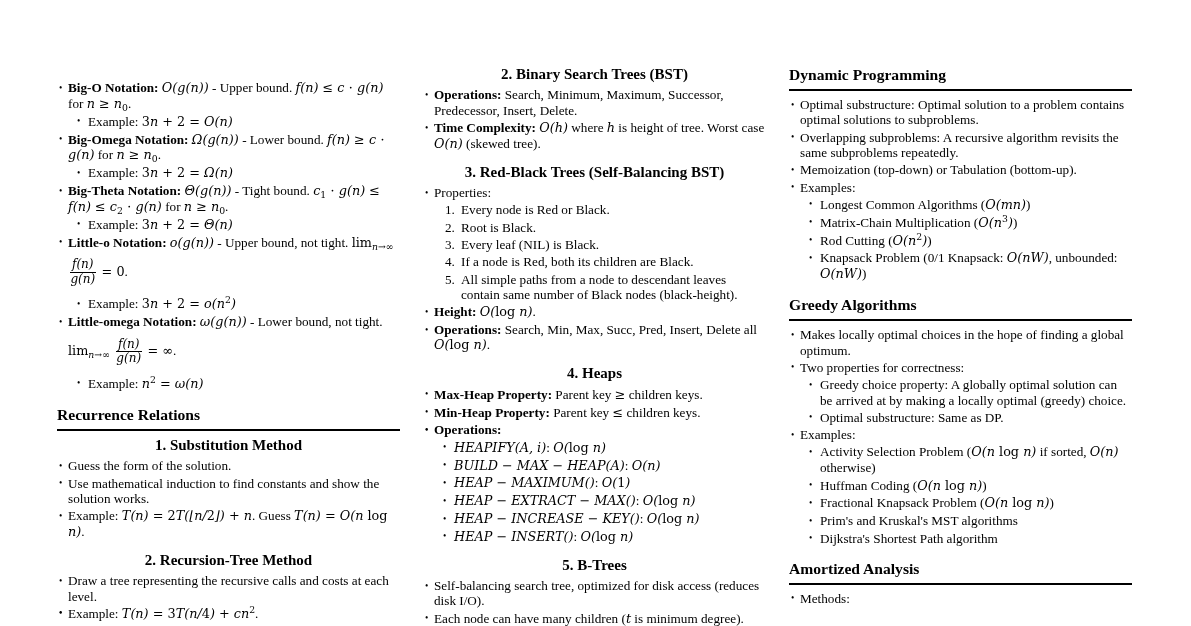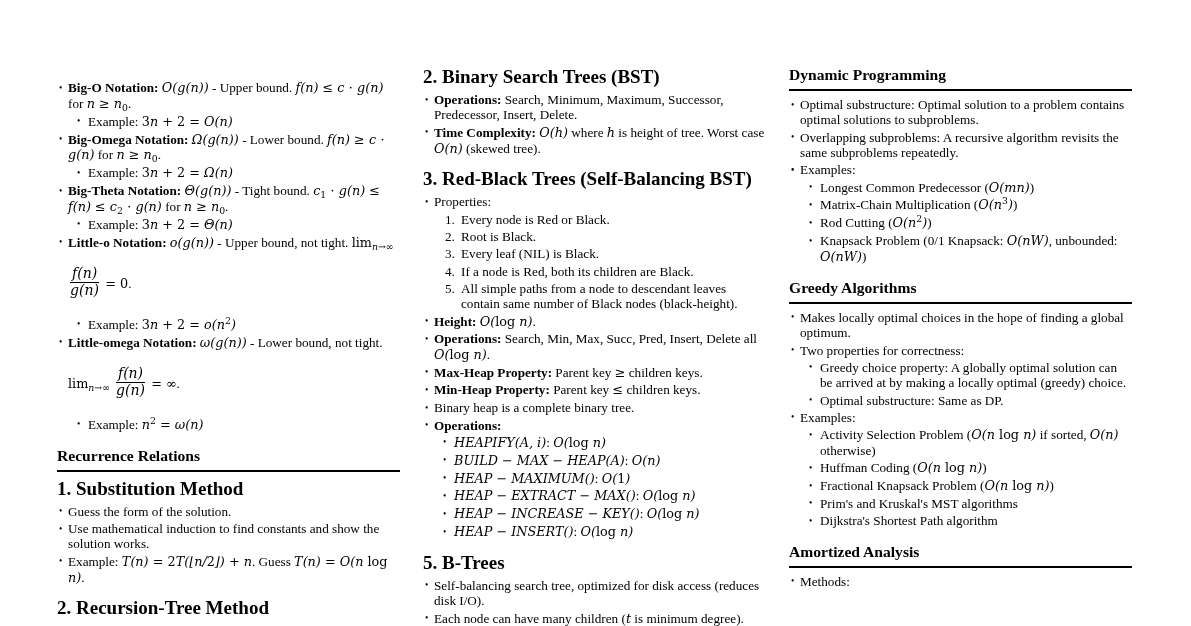--- a/index.html
+++ b/index.html
@@ -13,21 +13,21 @@
   }
   .columns { display: flex; gap: 23px; padding: 66px 57px 0 57px; }
   .column { width: 343px; flex: 0 0 343px; }
   .column.first { padding-top: 14px; }
 
   h2.h2 {
     font-size: 15.6px; font-weight: bold;
     margin: 14px 0 6px; padding-bottom: 5px;
     border-bottom: 2px solid #000000;
   }
-  h3.h3 { font-size: 19px; font-weight: bold; margin: 12px 0 4px; }
+  h3.h3 { font-size: 15px; font-weight: bold; margin: 12px 0 4px; text-align: center; }
   h2.h2 + h3.h3 { margin-top: 4px; }
   .column > :first-child { margin-top: 0 !important; }
   .column.first > :first-child { margin-top: 0 !important; }
 
   .list { margin: 0; }
   .li { position: relative; margin: 0 0 2px 0; }
   .li.l1 { padding-left: 11px; }
   .li.l2 { padding-left: 31px; }
   .li.num { padding-left: 38px; }
   .li .marker {
@@ -39,21 +39,21 @@
 
   .bold { font-weight: bold; }
   .math { font-family: "DejaVu Serif", serif; font-style: italic; font-size: 12.8px; }
   .math .rm { font-style: normal; }
   sub.math, sup.math { font-size: 9.3px; line-height: 0; }
   sub.math { vertical-align: -3px; }
   sup.math { vertical-align: 5px; }
 
   .frac {
     display: inline-block; vertical-align: -7px; text-align: center;
-    font-size: 14px; line-height: 1.12; margin: 16px 2px;
+    font-size: 12px; line-height: 1.12; margin: 8px 2px;
   }
   .frac .num { display: block; border-bottom: 1px solid #000; padding: 0 2px; }
   .frac .den { display: block; }
 </style>
 </head>
 <body>
 
 <main>
   <div class="columns">
     <section class="column first">
@@ -93,46 +93,47 @@
         <div class="list">
           <div class="li l1"><span class="marker">•</span><span class="content"><span class="txt">Properties:</span></span></div>
           <div class="li l2 num"><span class="marker">1.</span><span class="content"><span class="txt">Every node is Red or Black.</span></span></div>
           <div class="li l2 num"><span class="marker">2.</span><span class="content"><span class="txt">Root is Black.</span></span></div>
           <div class="li l2 num"><span class="marker">3.</span><span class="content"><span class="txt">Every leaf (NIL) is Black.</span></span></div>
           <div class="li l2 num"><span class="marker">4.</span><span class="content"><span class="txt">If a node is Red, both its children are Black.</span></span></div>
           <div class="li l2 num"><span class="marker">5.</span><span class="content"><span class="txt">All simple paths from a node to descendant leaves contain same number of Black nodes (black-height).</span></span></div>
           <div class="li l1"><span class="marker">•</span><span class="content"><span class="bold">Height: </span><span class="math"><span>O(</span><span class="rm">log</span><span> n)</span></span><span class="txt">.</span></span></div>
           <div class="li l1"><span class="marker">•</span><span class="content"><span class="bold">Operations: </span><span class="txt">Search, Min, Max, Succ, Pred, Insert, Delete all </span><span class="math"><span>O(</span><span class="rm">log</span><span> n)</span></span><span class="txt">.</span></span></div>
         </div>
+        <h3 class="h3">4. Heaps</h3>
         <div class="list">
           <div class="li l1"><span class="marker">•</span><span class="content"><span class="bold">Max-Heap Property: </span><span class="txt">Parent key </span><span class="math"><span>≥</span></span><span class="txt"> children keys.</span></span></div>
           <div class="li l1"><span class="marker">•</span><span class="content"><span class="bold">Min-Heap Property: </span><span class="txt">Parent key </span><span class="math"><span>≤</span></span><span class="txt"> children keys.</span></span></div>
-          <div class="li l1"><span class="marker">•</span><span class="content"><span class="txt">Binary heap is a complete binary tree.</span></span></div>
+          <div class="li l1"><span class="marker">•</span></div>
           <div class="li l1"><span class="marker">•</span><span class="content"><span class="bold">Operations:</span></span></div>
           <div class="li l2"><span class="marker">•</span><span class="content"><span class="math"><span>HEAPIFY(A, i)</span></span><span class="txt">: </span><span class="math"><span>O(</span><span class="rm">log</span><span> n)</span></span></span></div>
           <div class="li l2"><span class="marker">•</span><span class="content"><span class="math"><span>BUILD − MAX − HEAP(A)</span></span><span class="txt">: </span><span class="math"><span>O(n)</span></span></span></div>
           <div class="li l2"><span class="marker">•</span><span class="content"><span class="math"><span>HEAP − MAXIMUM()</span></span><span class="txt">: </span><span class="math"><span>O(</span><span class="rm">1</span><span>)</span></span></span></div>
           <div class="li l2"><span class="marker">•</span><span class="content"><span class="math"><span>HEAP − EXTRACT − MAX()</span></span><span class="txt">: </span><span class="math"><span>O(</span><span class="rm">log</span><span> n)</span></span></span></div>
           <div class="li l2"><span class="marker">•</span><span class="content"><span class="math"><span>HEAP − INCREASE − KEY()</span></span><span class="txt">: </span><span class="math"><span>O(</span><span class="rm">log</span><span> n)</span></span></span></div>
           <div class="li l2"><span class="marker">•</span><span class="content"><span class="math"><span>HEAP − INSERT()</span></span><span class="txt">: </span><span class="math"><span>O(</span><span class="rm">log</span><span> n)</span></span></span></div>
         </div>
         <h3 class="h3">5. B-Trees</h3>
         <div class="list">
           <div class="li l1"><span class="marker">•</span><span class="content"><span class="txt">Self-balancing search tree, optimized for disk access (reduces disk I/O).</span></span></div>
           <div class="li l1"><span class="marker">•</span><span class="content"><span class="txt">Each node can have many children (</span><span class="math"><span>t</span></span><span class="txt"> is minimum degree).</span></span></div>
         </div>
       </section>
     <section class="column">
         <h2 class="h2">Dynamic Programming</h2>
         <div class="list">
           <div class="li l1"><span class="marker">•</span><span class="content"><span class="txt">Optimal substructure: Optimal solution to a problem contains optimal solutions to subproblems.</span></span></div>
           <div class="li l1"><span class="marker">•</span><span class="content"><span class="txt">Overlapping subproblems: A recursive algorithm revisits the same subproblems repeatedly.</span></span></div>
-          <div class="li l1"><span class="marker">•</span></div>
+          <div class="li l1"><span class="marker">•</span><span class="content"><span class="txt">Memoization (top-down) or Tabulation (bottom-up).</span></span></div>
           <div class="li l1"><span class="marker">•</span><span class="content"><span class="txt">Examples:</span></span></div>
-          <div class="li l2"><span class="marker">•</span><span class="content"><span class="txt">Longest Common Predecessor (</span><span class="math"><span>O(mn)</span></span><span class="txt">)</span></span></div>
+          <div class="li l2"><span class="marker">•</span><span class="content"><span class="txt">Longest Common Algorithms (</span><span class="math"><span>O(mn)</span></span><span class="txt">)</span></span></div>
           <div class="li l2"><span class="marker">•</span><span class="content"><span class="txt">Matrix-Chain Multiplication (</span><span class="math"><span>O(n</span></span><sup class="math"><span class="rm">3</span></sup><span class="math"><span>)</span></span><span class="txt">)</span></span></div>
           <div class="li l2"><span class="marker">•</span><span class="content"><span class="txt">Rod Cutting (</span><span class="math"><span>O(n</span></span><sup class="math"><span class="rm">2</span></sup><span class="math"><span>)</span></span><span class="txt">)</span></span></div>
           <div class="li l2"><span class="marker">•</span><span class="content"><span class="txt">Knapsack Problem (0/1 Knapsack: </span><span class="math"><span>O(nW)</span></span><span class="txt">, unbounded: </span><span class="math"><span>O(nW)</span></span><span class="txt">)</span></span></div>
         </div>
         <h2 class="h2">Greedy Algorithms</h2>
         <div class="list">
           <div class="li l1"><span class="marker">•</span><span class="content"><span class="txt">Makes locally optimal choices in the hope of finding a global optimum.</span></span></div>
           <div class="li l1"><span class="marker">•</span><span class="content"><span class="txt">Two properties for correctness:</span></span></div>
           <div class="li l2"><span class="marker">•</span><span class="content"><span class="txt">Greedy choice property: A globally optimal solution can be arrived at by making a locally optimal (greedy) choice.</span></span></div>
           <div class="li l2"><span class="marker">•</span><span class="content"><span class="txt">Optimal substructure: Same as DP.</span></span></div>

